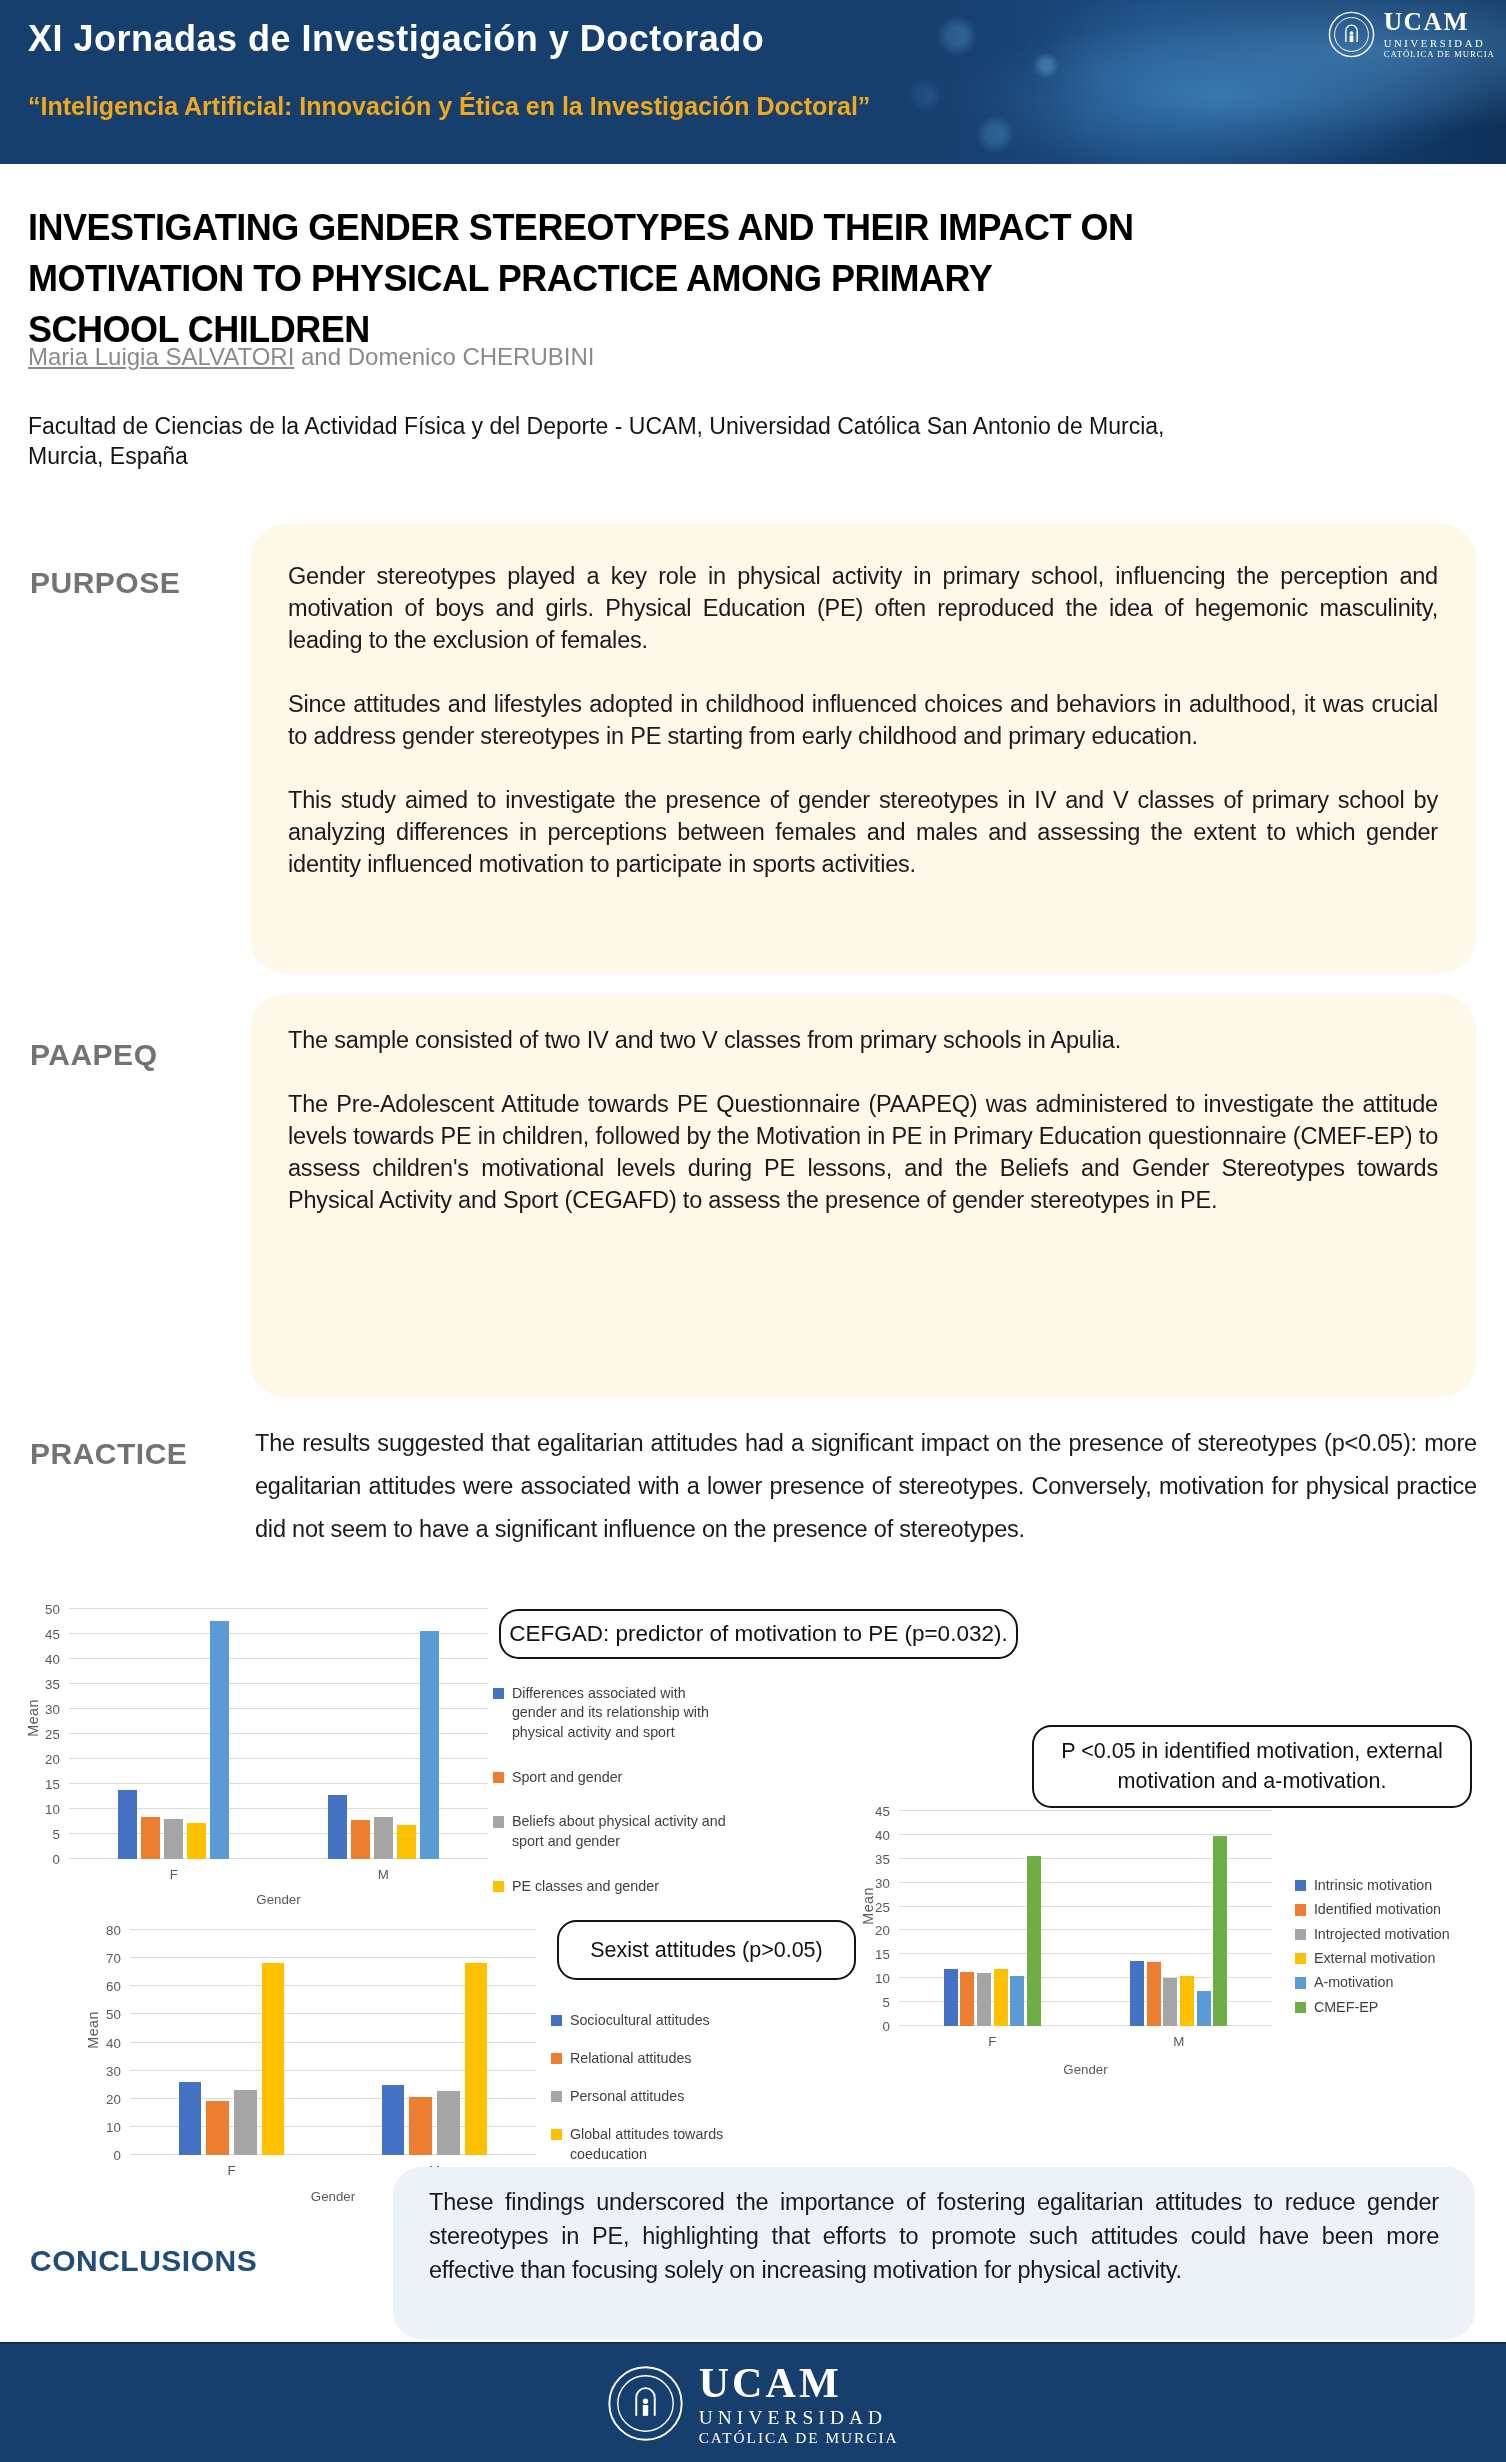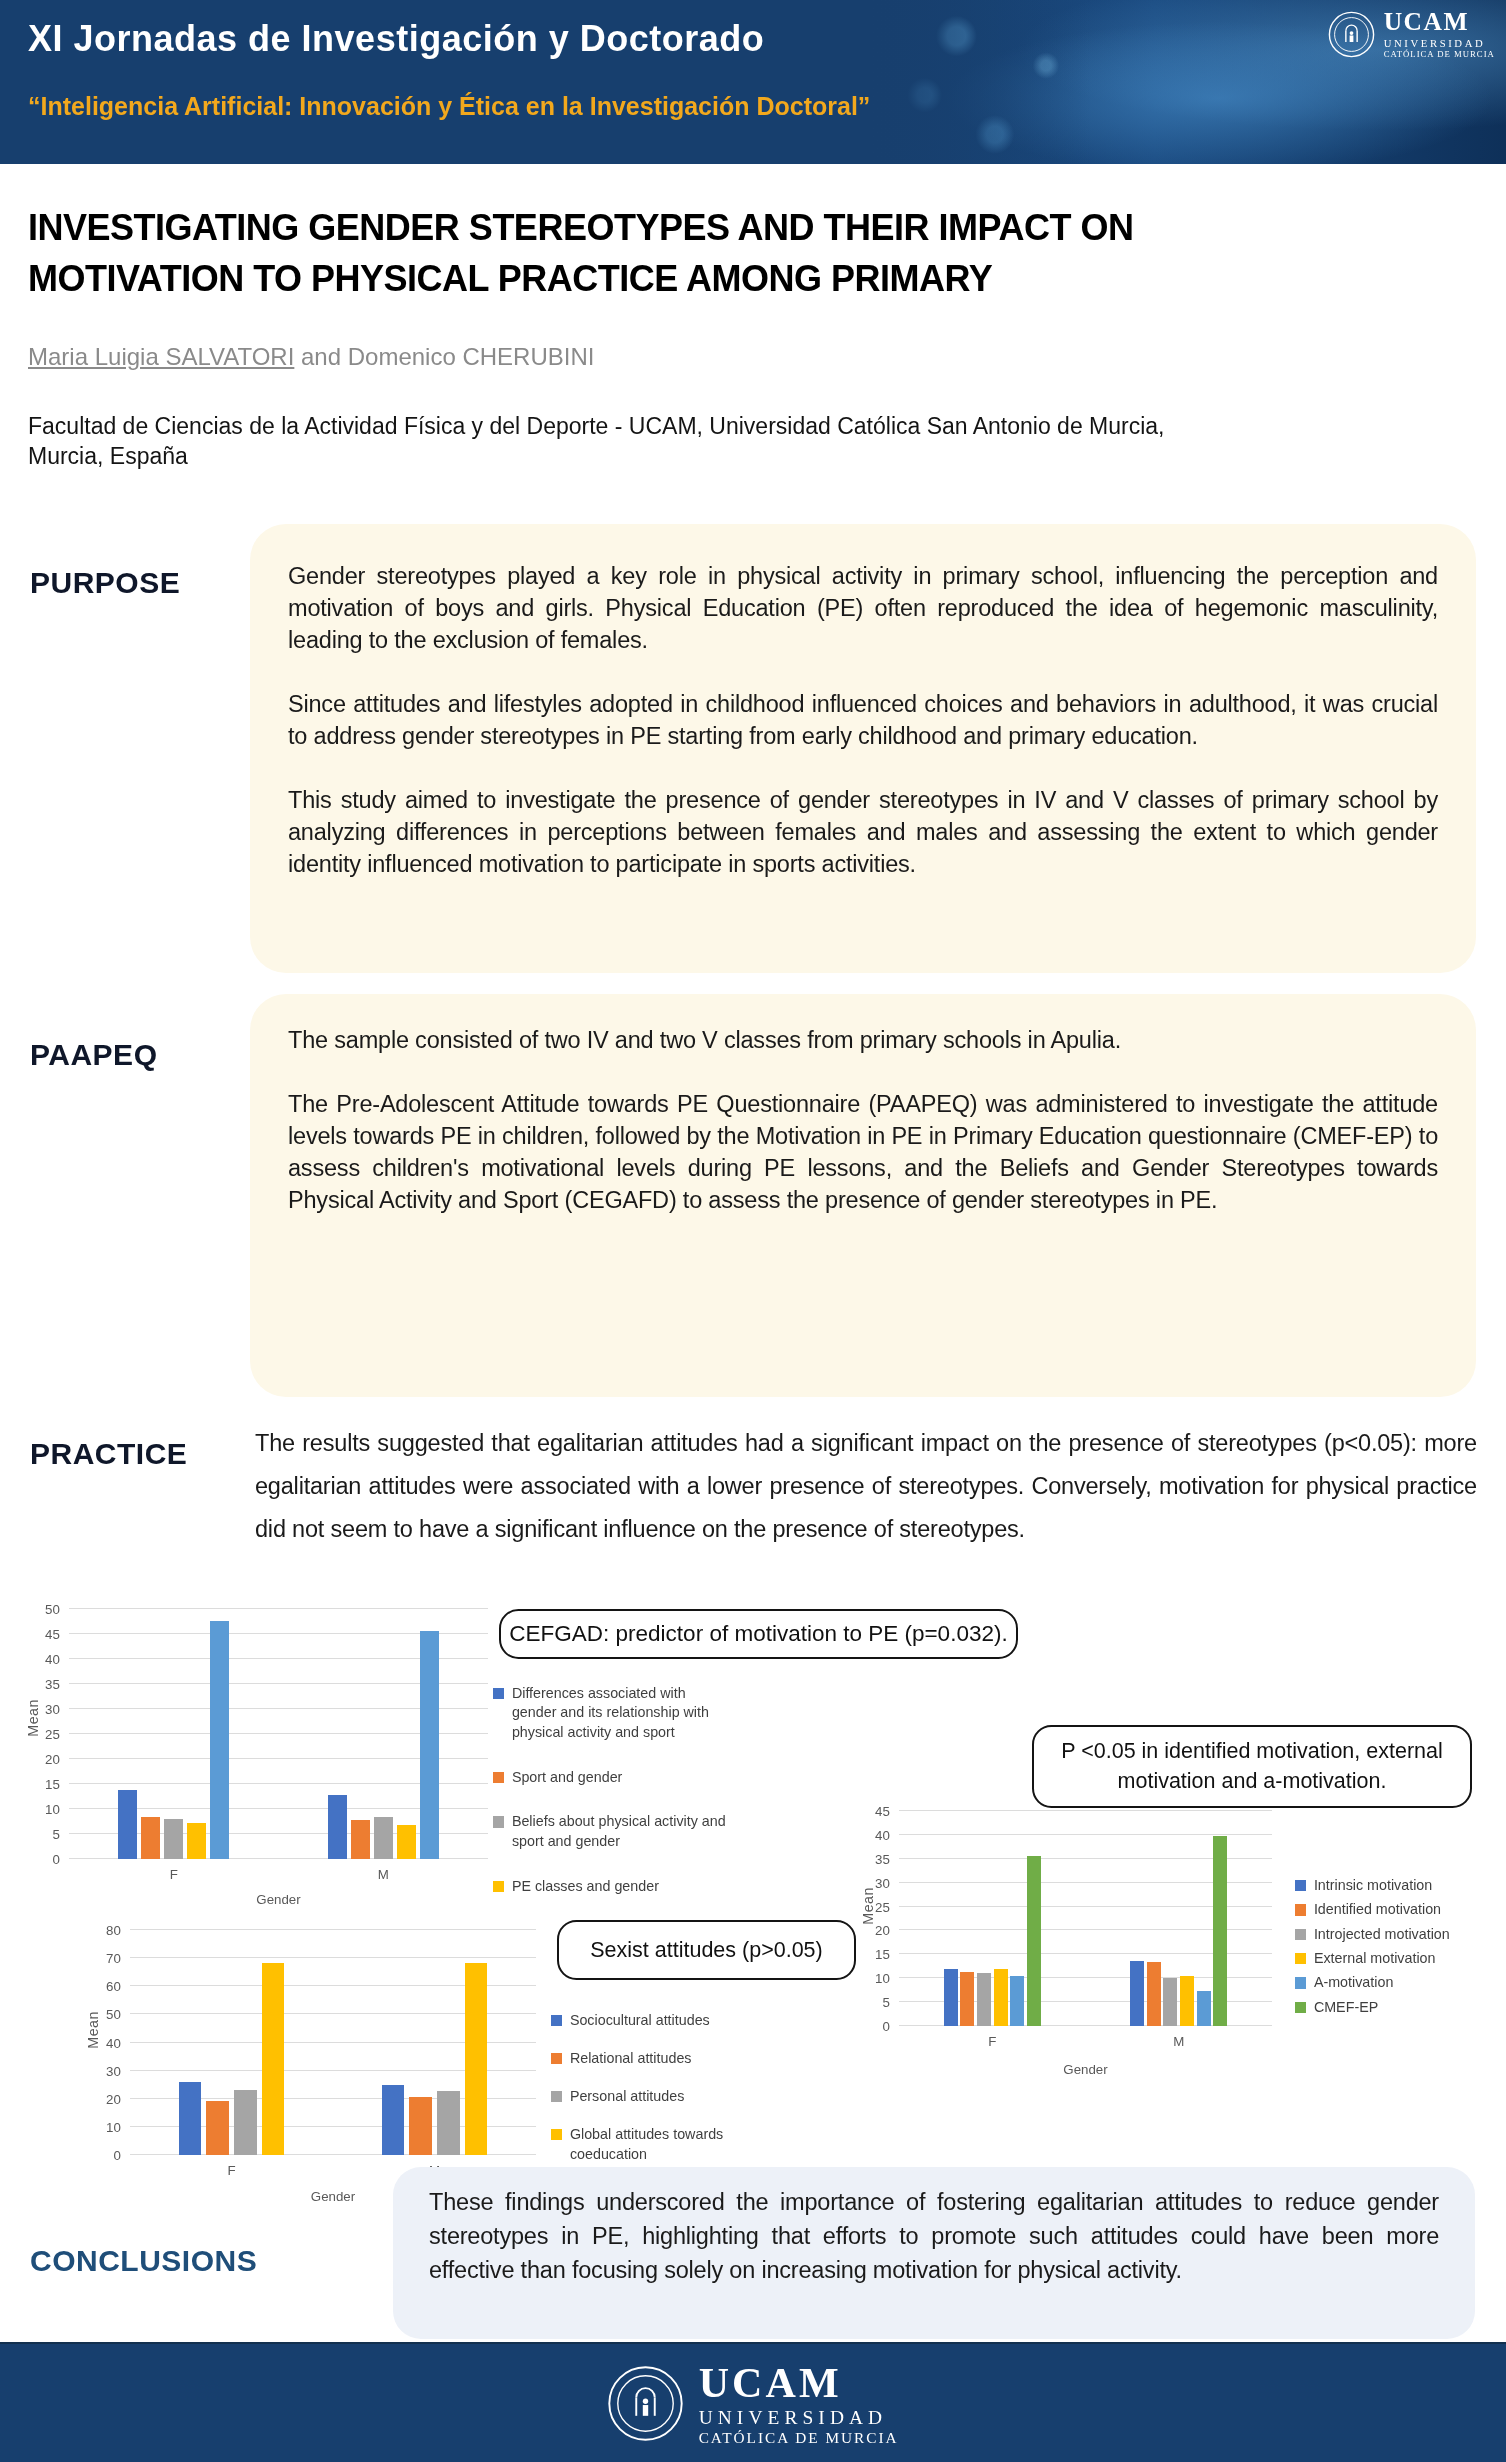--- a/index.html
+++ b/index.html
@@ -33,21 +33,21 @@
   .ucam-wordmark .w2 { font-size:10.7px; letter-spacing:2.6px; margin-top:3.1px; }
   .ucam-wordmark .w3 { font-size:8.7px; letter-spacing:1px; margin-top:2px; }
 
   
   .poster-title { position:absolute; left:28px; top:202px; width:1329px; font-size:36px; font-weight:bold; color:#000000; line-height:51px; letter-spacing:-0.5px; }
   .authors { position:absolute; left:28px; top:343px; font-size:24px; color:#8A8A8A; }
   .authors .u { text-decoration:underline; }
   .affiliation { position:absolute; left:28px; top:411px; font-size:23px; color:#141414; line-height:30px; }
 
   
-  .section-label { position:absolute; left:30px; font-size:30px; font-weight:bold; color:#0f172a; letter-spacing:0.5px; }
+  .section-label { position:absolute; left:30px; font-size:30px; font-weight:bold; color:#737373; letter-spacing:0.5px; }
   #label-purpose { top:566px; }
   #label-methods { top:1038px; }
   #label-results { top:1437px; }
   #label-conclusions { top:2244px; color:#1F4E79; }
 
   
   .cream-box { position:absolute; left:250px; width:1226px; background:#FDF8E8; border-radius:36px; padding:36px 38px; }
   #purpose-box { top:524px; height:449px; }
   #methods-box { top:994px; height:403px; padding-top:30px; }
   .cream-box p { font-size:23.5px; line-height:32px; text-align:justify; letter-spacing:-0.2px; margin-bottom:32px; }
@@ -123,20 +123,21 @@
       <div class="w1">UCAM</div>
       <div class="w2">UNIVERSIDAD</div>
       <div class="w3">CATÓLICA DE MURCIA</div>
     </div>
   </div>
 </div>
 
 <div class="poster-title">
   <div>INVESTIGATING GENDER STEREOTYPES AND THEIR IMPACT ON</div>
   <div>MOTIVATION TO PHYSICAL PRACTICE AMONG PRIMARY</div>
+  <div>SCHOOL CHILDREN</div>
 </div>
 <div class="authors">
   <span class="u">Maria Luigia SALVATORI</span><span> and Domenico CHERUBINI</span>
 </div>
 <div class="affiliation">
   <div>Facultad de Ciencias de la Actividad Física y del Deporte - UCAM, Universidad Católica San Antonio de Murcia,</div>
   <div>Murcia, España</div>
 </div>
 
 <div class="section-label" id="label-purpose">PURPOSE</div>

